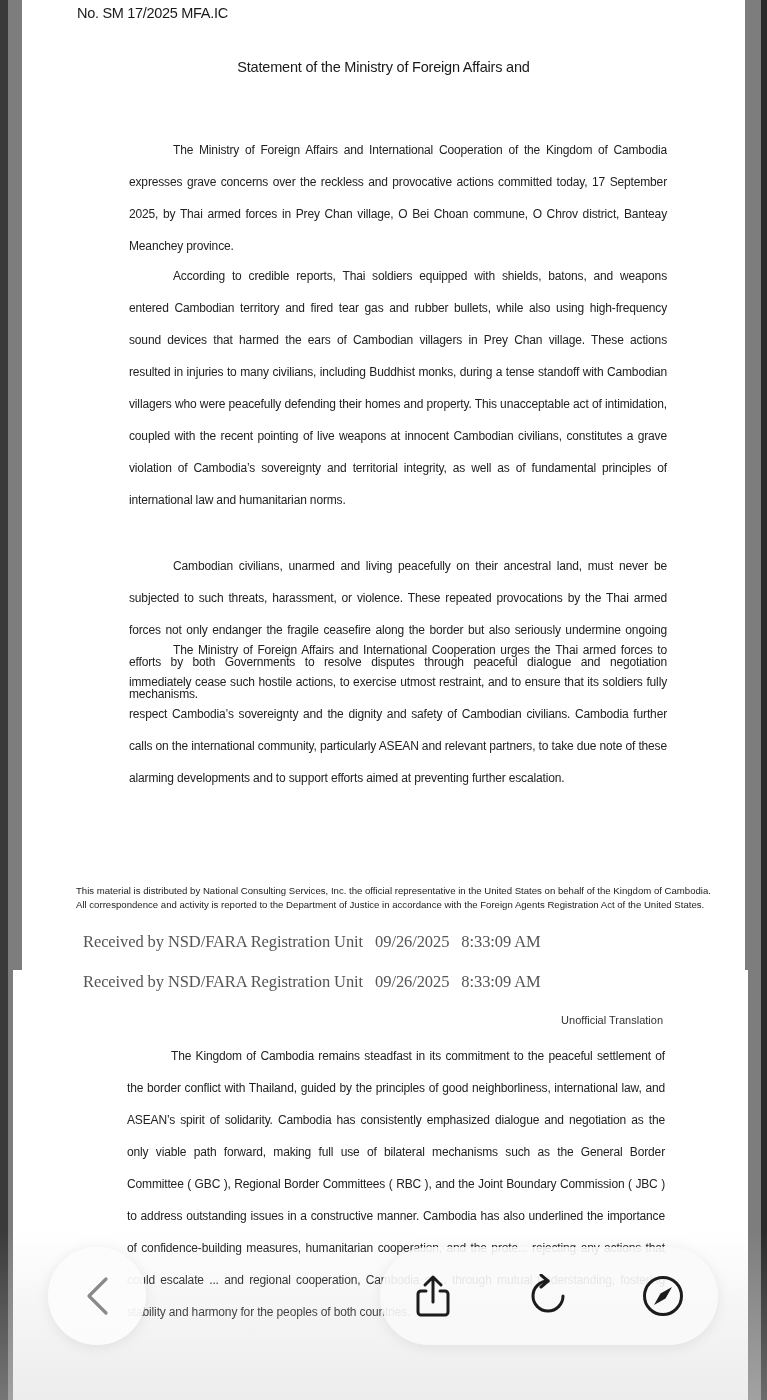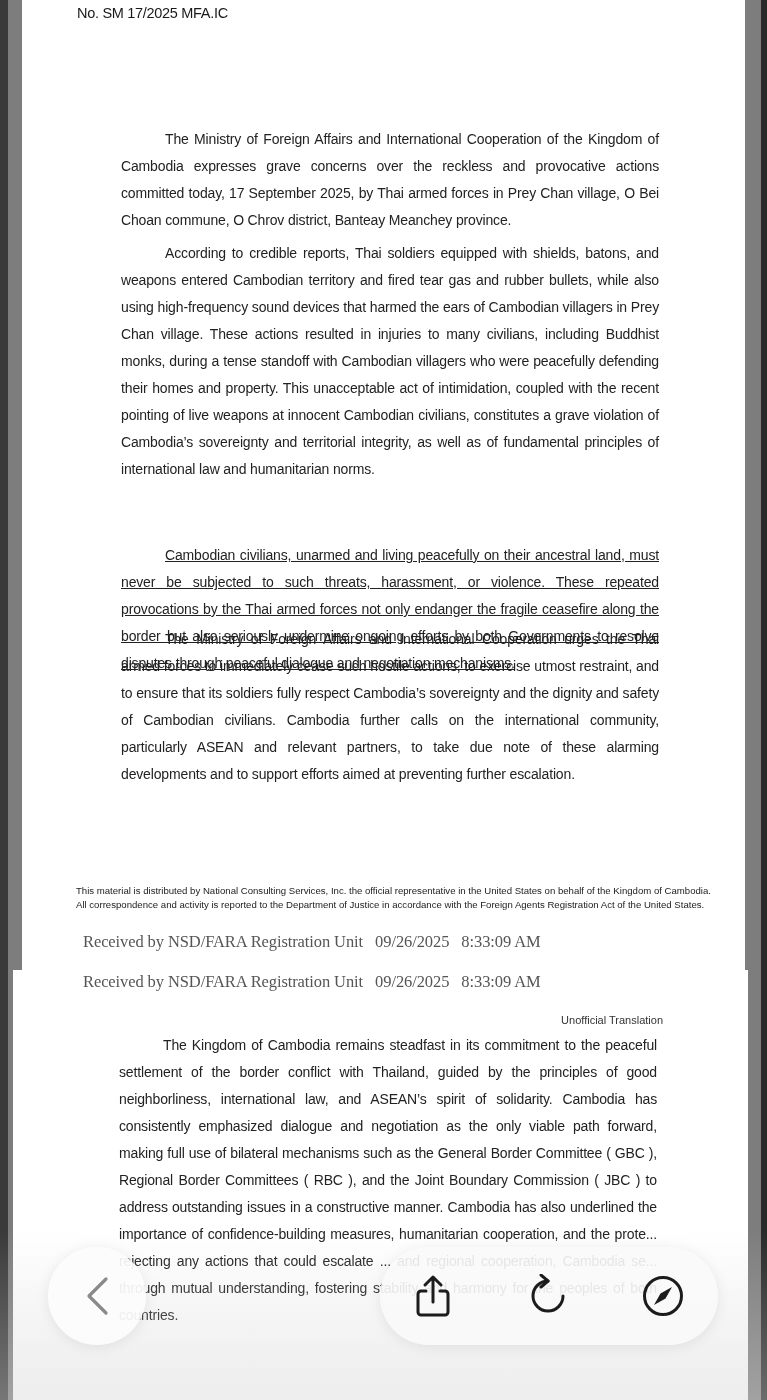--- a/index.html
+++ b/index.html
@@ -17,27 +17,27 @@
   .page1 { left: 22px; top: 0; width: 723px; height: 1085px; }
   .page2 { left: 13px; top: 970px; width: 735px; height: 430px; background: linear-gradient(#ffffff 0, #ffffff 260px, #f1f1f1 430px); }
 
   .docno { position: absolute; left: 55px; top: 5px; font-size: 14.5px; letter-spacing: -0.3px; }
   .title { position: absolute; left: 0; width: 723px; text-align: center; font-size: 14.5px; letter-spacing: -0.2px; }
   .title.t1 { top: 59px; }
   .title.t2 { top: 86px; }
 
   .body-text {
     position: absolute; left: 99px; width: 538px;
-    font-size: 14px; line-height: 27px; text-align: justify;
+    font-size: 12px; line-height: 32px; text-align: justify;
     text-indent: 44px; letter-spacing: -0.15px; color: #222;
-    margin: 0;
+    margin: 8px;
   }
   .p1 { top: 126px; }
-  .p2 { top: 240px; }
-  .p3 { top: 542px; text-decoration: underline; }
+  .p2 { top: 252px; }
+  .p3 { top: 542px; }
   .p4 { top: 626px; }
 
   .footer-note {
     position: absolute; left: 54px; top: 884px; width: 640px;
     font-size: 9.6px; line-height: 14px; color: #222;
   }
   .received {
     position: absolute; font-family: "Liberation Serif", serif;
     font-size: 16.5px; color: #555; letter-spacing: -0.1px; white-space: pre; text-align: center;
   }
@@ -70,20 +70,21 @@
   }
 </style>
 </head>
 <body>
 
 <div class="edge-left"></div>
 <div class="edge-right"></div>
 
 <div class="page page1">
   <div class="docno">No. SM 17/2025 MFA.IC</div>
+  <div class="title t1">Statement of the Ministry of Foreign Affairs and</div>
   <p class="body-text p1">The Ministry of Foreign Affairs and International Cooperation of the Kingdom of Cambodia expresses grave concerns over the reckless and provocative actions committed today, 17 September 2025, by Thai armed forces in Prey Chan village, O Bei Choan commune, O Chrov district, Banteay Meanchey province.</p>
   <p class="body-text p2">According to credible reports, Thai soldiers equipped with shields, batons, and weapons entered Cambodian territory and fired tear gas and rubber bullets, while also using high-frequency sound devices that harmed the ears of Cambodian villagers in Prey Chan village. These actions resulted in injuries to many civilians, including Buddhist monks, during a tense standoff with Cambodian villagers who were peacefully defending their homes and property. This unacceptable act of intimidation, coupled with the recent pointing of live weapons at innocent Cambodian civilians, constitutes a grave violation of Cambodia’s sovereignty and territorial integrity, as well as of fundamental principles of international law and humanitarian norms.</p>
   <p class="body-text p3">Cambodian civilians, unarmed and living peacefully on their ancestral land, must never be subjected to such threats, harassment, or violence. These repeated provocations by the Thai armed forces not only endanger the fragile ceasefire along the border but also seriously undermine ongoing efforts by both Governments to resolve disputes through peaceful dialogue and negotiation mechanisms.</p>
   <p class="body-text p4">The Ministry of Foreign Affairs and International Cooperation urges the Thai armed forces to immediately cease such hostile actions, to exercise utmost restraint, and to ensure that its soldiers fully respect Cambodia’s sovereignty and the dignity and safety of Cambodian civilians. Cambodia further calls on the international community, particularly ASEAN and relevant partners, to take due note of these alarming developments and to support efforts aimed at preventing further escalation.</p>
   <div class="footer-note">This material is distributed by National Consulting Services, Inc. the official representative in the United States on behalf of the Kingdom of Cambodia. All correspondence and activity is reported to the Department of Justice in accordance with the Foreign Agents Registration Act of the United States.</div>
   <div class="received">Received by NSD/FARA Registration Unit   09/26/2025   8:33:09 AM</div>
 </div>
 
 <div class="page page2">
   <div class="received">Received by NSD/FARA Registration Unit   09/26/2025   8:33:09 AM</div>

